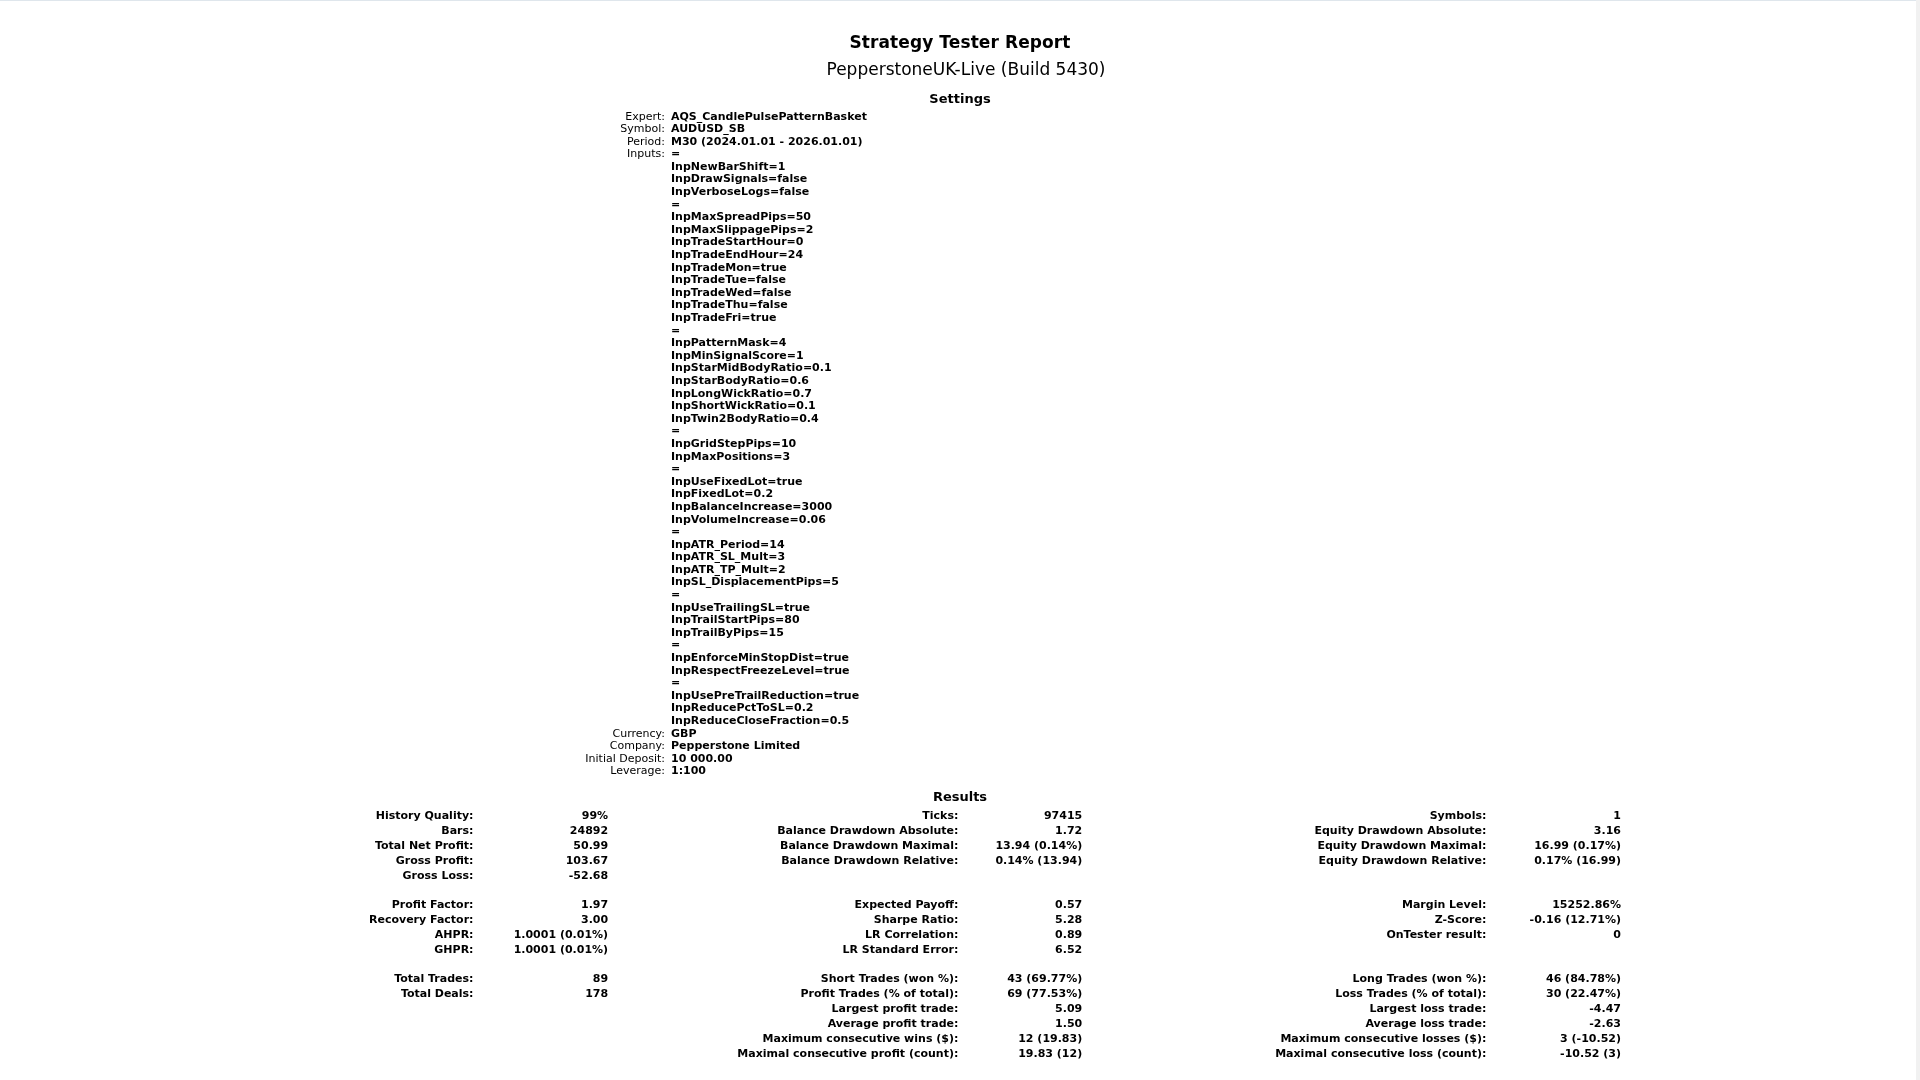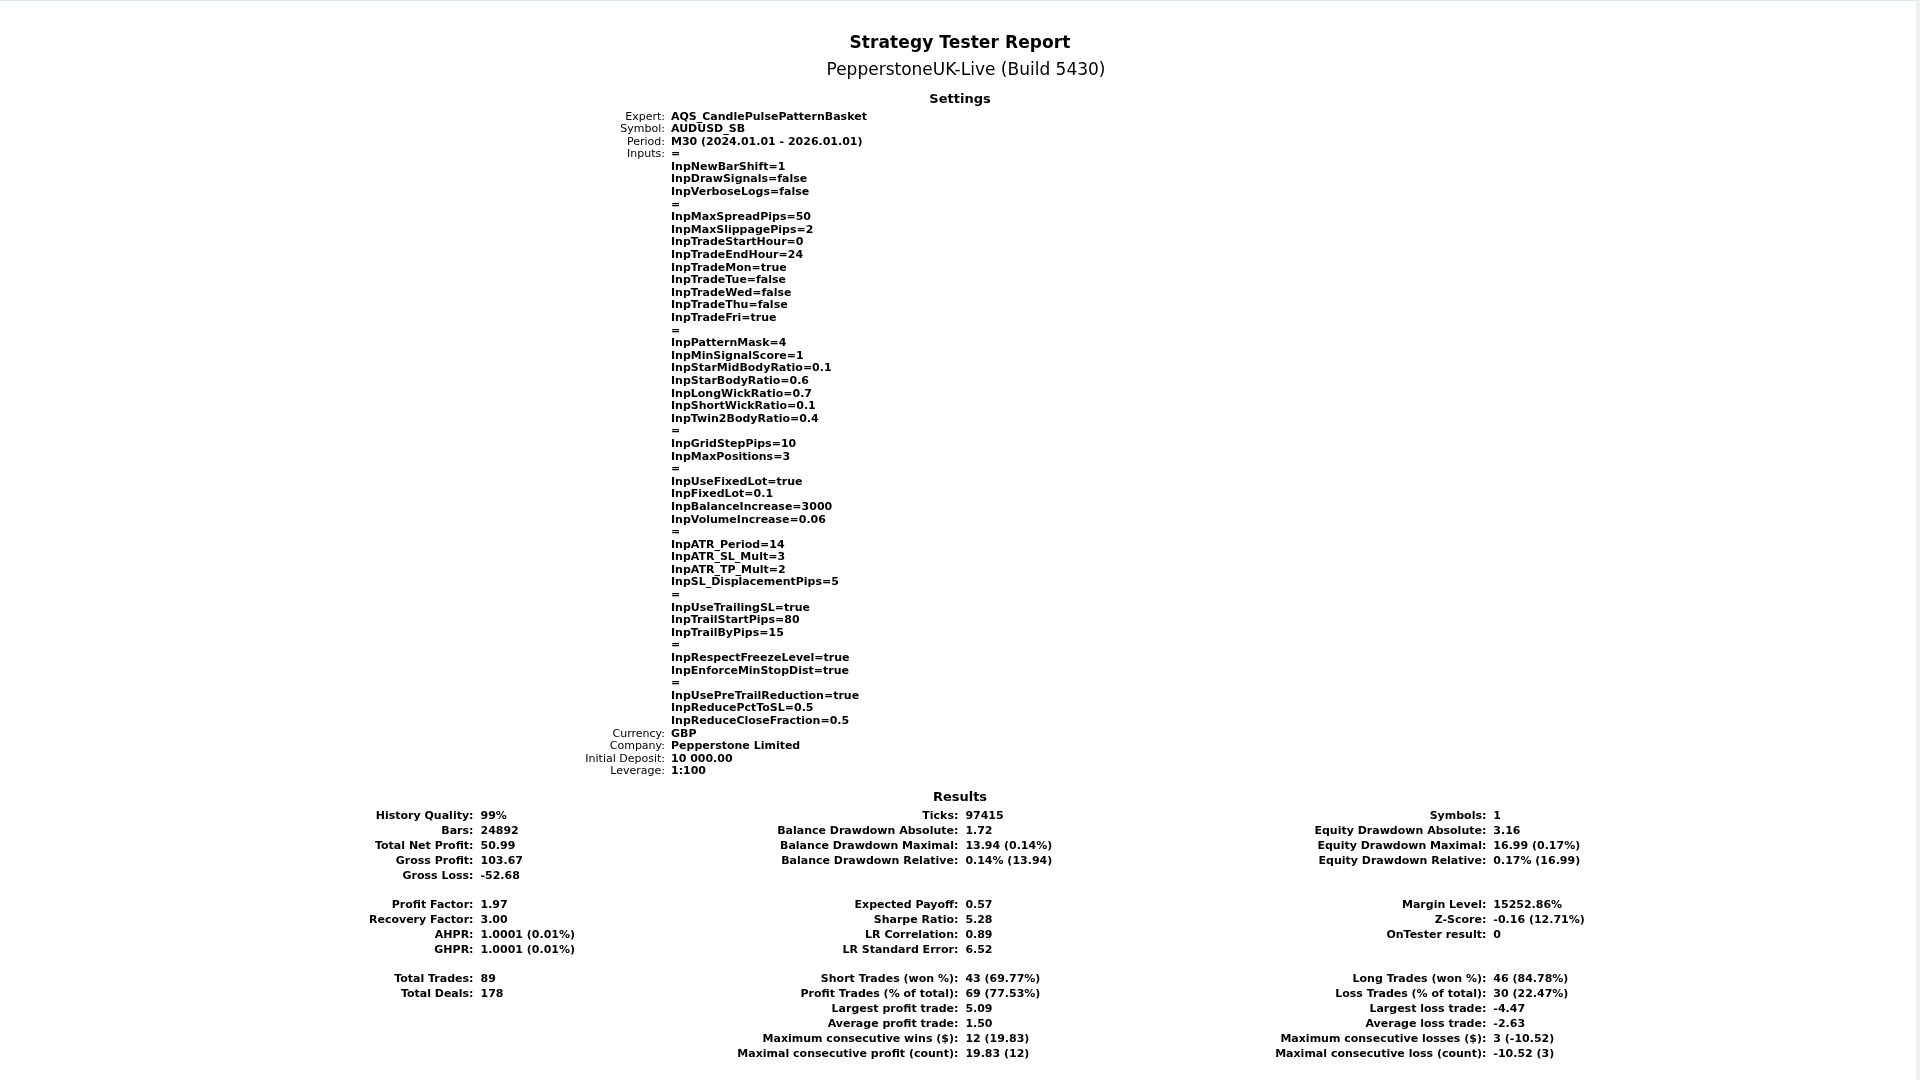--- a/index.html
+++ b/index.html
@@ -88,21 +88,21 @@
     line-height: 14px;
     padding: 0.5px 0;
     vertical-align: top;
   }
   .results-table td.rl {
     text-align: right;
     padding-right: 7px;
     font-weight: bold;
   }
   .results-table td.rv {
-    text-align: left;
+    text-align: right;
     font-weight: bold;
     padding-right: 34px;
   }
   .col-l-lbl { width: 200px; }
   .col-l-val { width: 150px; }
   .col-m-lbl { width: 300px; }
   .col-m-val { width: 140px; }
   .col-r-lbl { width: 350px; }
   .col-r-val { width: 150px; }
   .spacer-row td { height: 13px; }
@@ -236,21 +236,21 @@
         <tr>
           <td class="lbl"></td>
           <td class="val">=</td>
         </tr>
         <tr>
           <td class="lbl"></td>
           <td class="val">InpUseFixedLot=true</td>
         </tr>
         <tr>
           <td class="lbl"></td>
-          <td class="val">InpFixedLot=0.1</td>
+          <td class="val">InpFixedLot=0.2</td>
         </tr>
         <tr>
           <td class="lbl"></td>
           <td class="val">InpBalanceIncrease=3000</td>
         </tr>
         <tr>
           <td class="lbl"></td>
           <td class="val">InpVolumeIncrease=0.06</td>
         </tr>
         <tr>
@@ -288,37 +288,37 @@
         <tr>
           <td class="lbl"></td>
           <td class="val">InpTrailByPips=15</td>
         </tr>
         <tr>
           <td class="lbl"></td>
           <td class="val">=</td>
         </tr>
         <tr>
           <td class="lbl"></td>
+          <td class="val">InpEnforceMinStopDist=true</td>
+        </tr>
+        <tr>
+          <td class="lbl"></td>
           <td class="val">InpRespectFreezeLevel=true</td>
         </tr>
         <tr>
           <td class="lbl"></td>
-          <td class="val">InpEnforceMinStopDist=true</td>
-        </tr>
-        <tr>
-          <td class="lbl"></td>
           <td class="val">=</td>
         </tr>
         <tr>
           <td class="lbl"></td>
           <td class="val">InpUsePreTrailReduction=true</td>
         </tr>
         <tr>
           <td class="lbl"></td>
-          <td class="val">InpReducePctToSL=0.5</td>
+          <td class="val">InpReducePctToSL=0.2</td>
         </tr>
         <tr>
           <td class="lbl"></td>
           <td class="val">InpReduceCloseFraction=0.5</td>
         </tr>
         <tr>
           <td class="lbl">Currency:</td>
           <td class="val">GBP</td>
         </tr>
         <tr>

